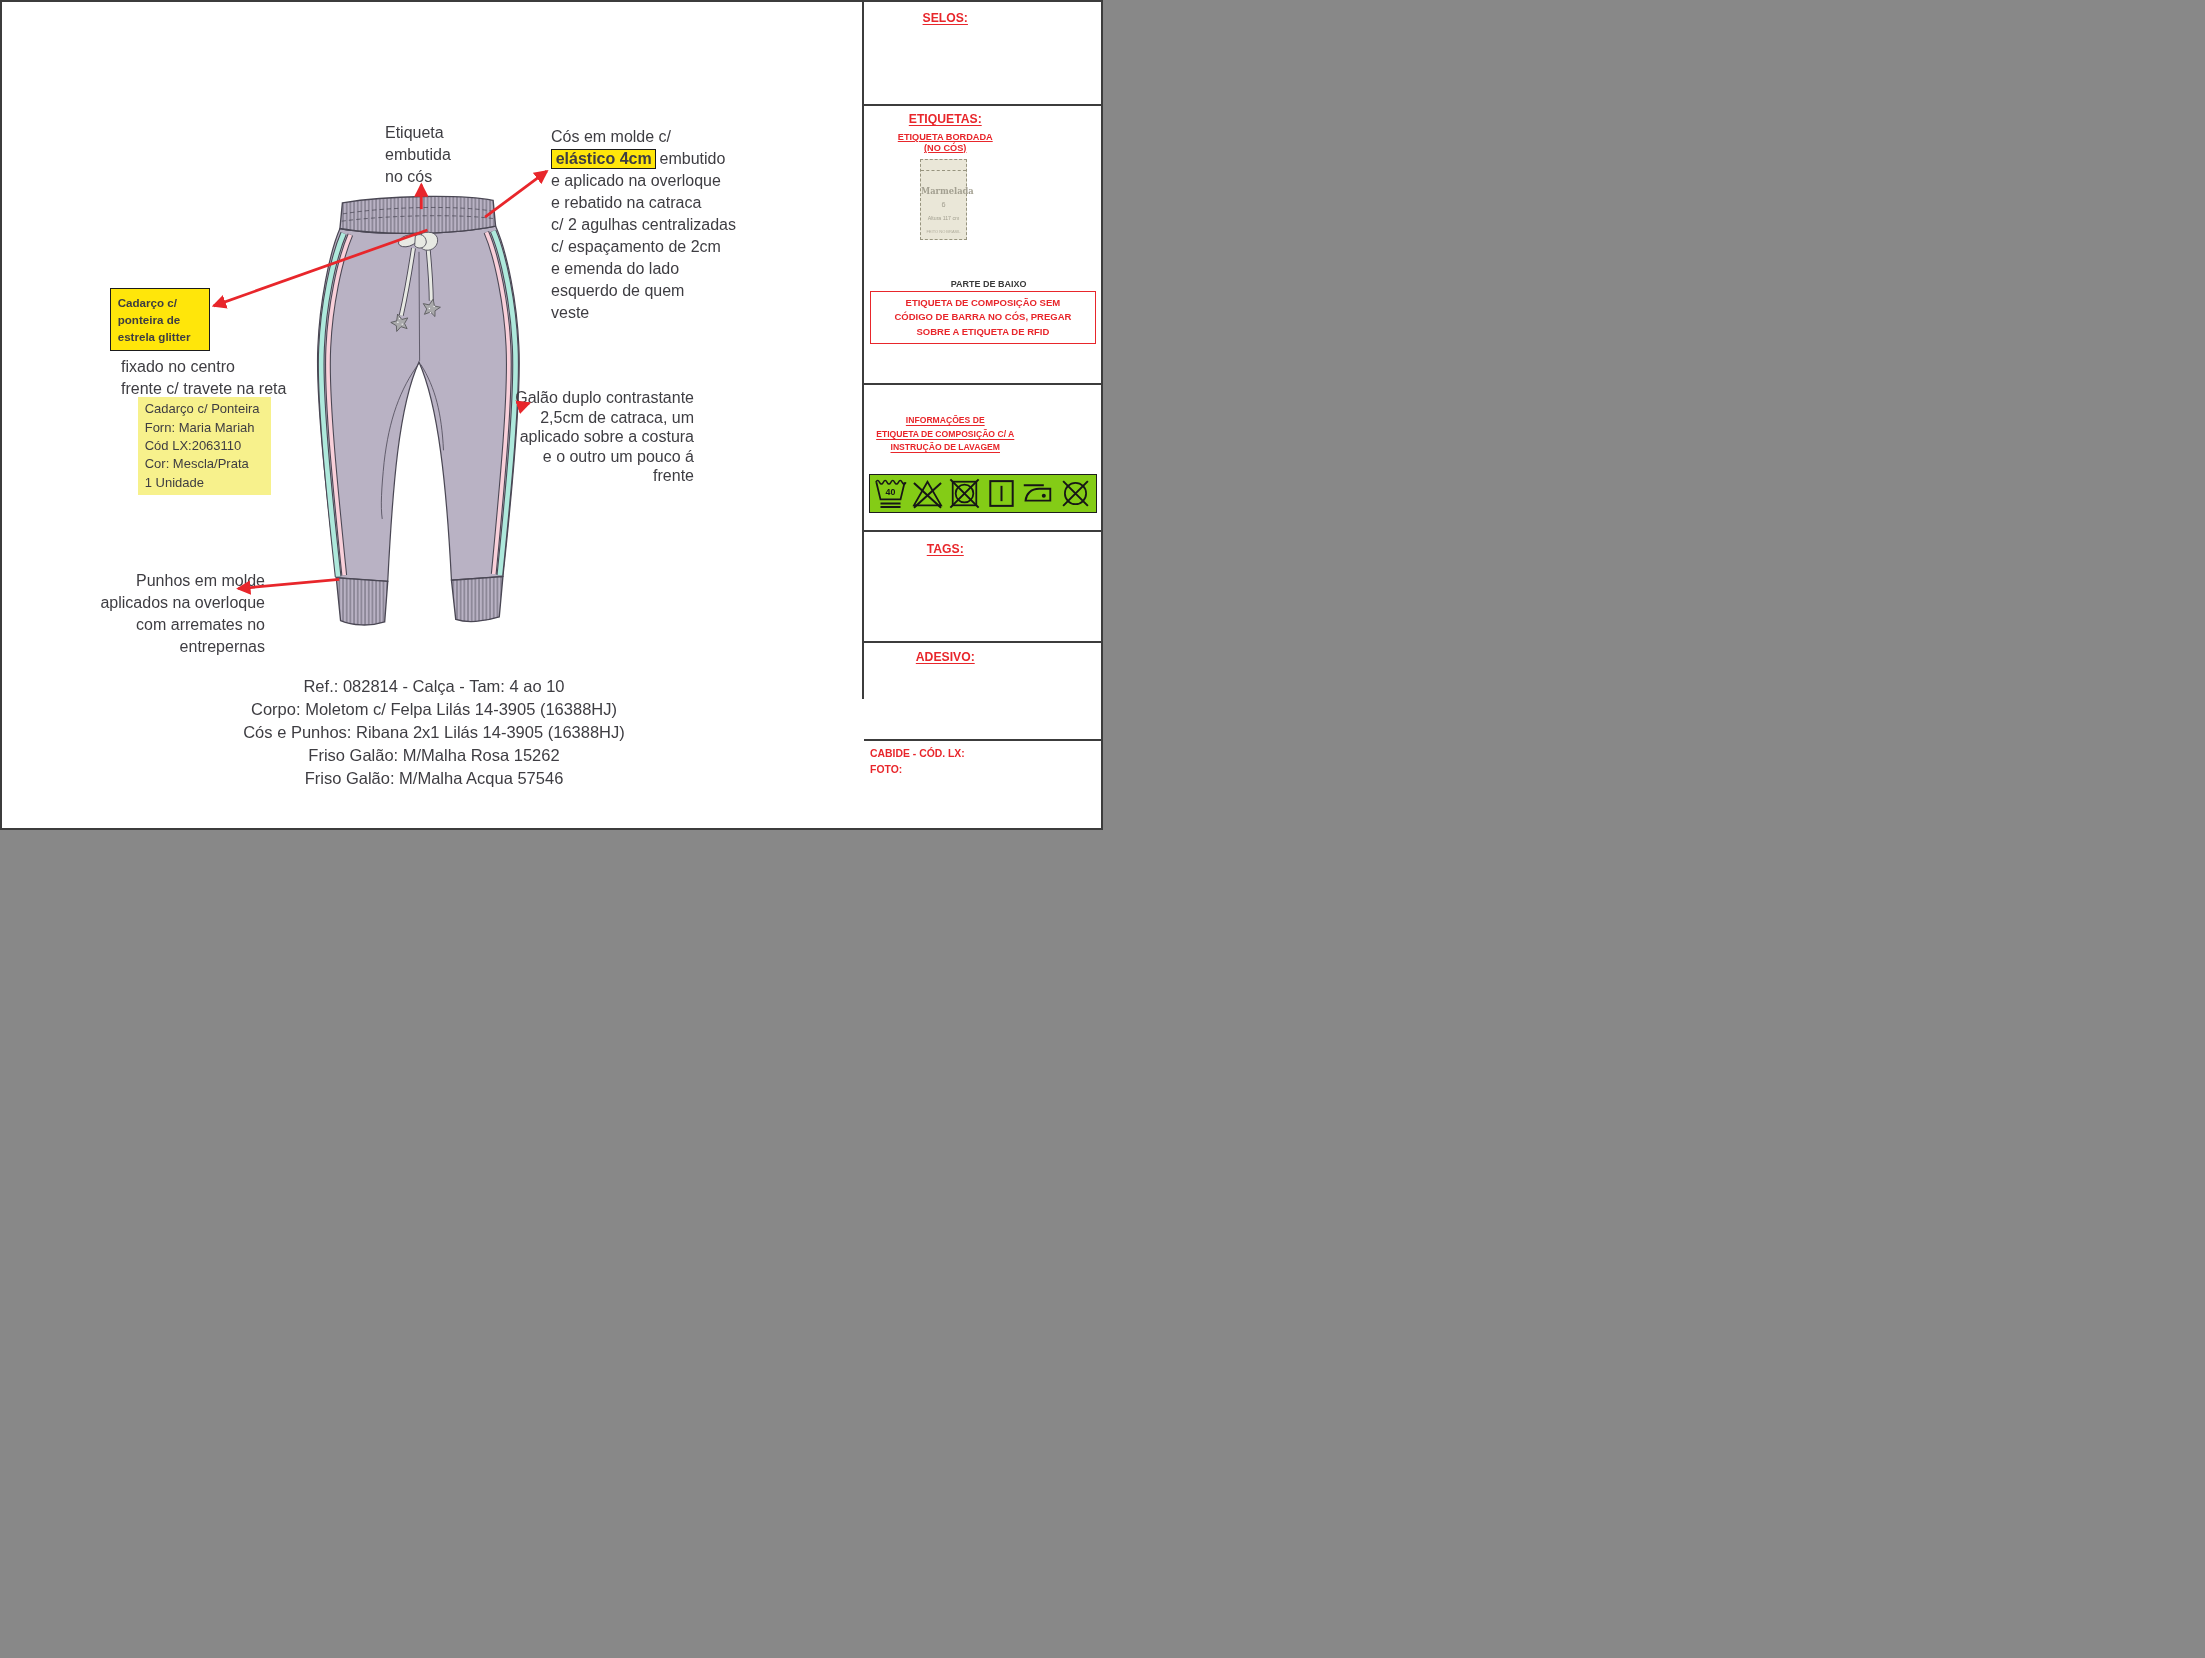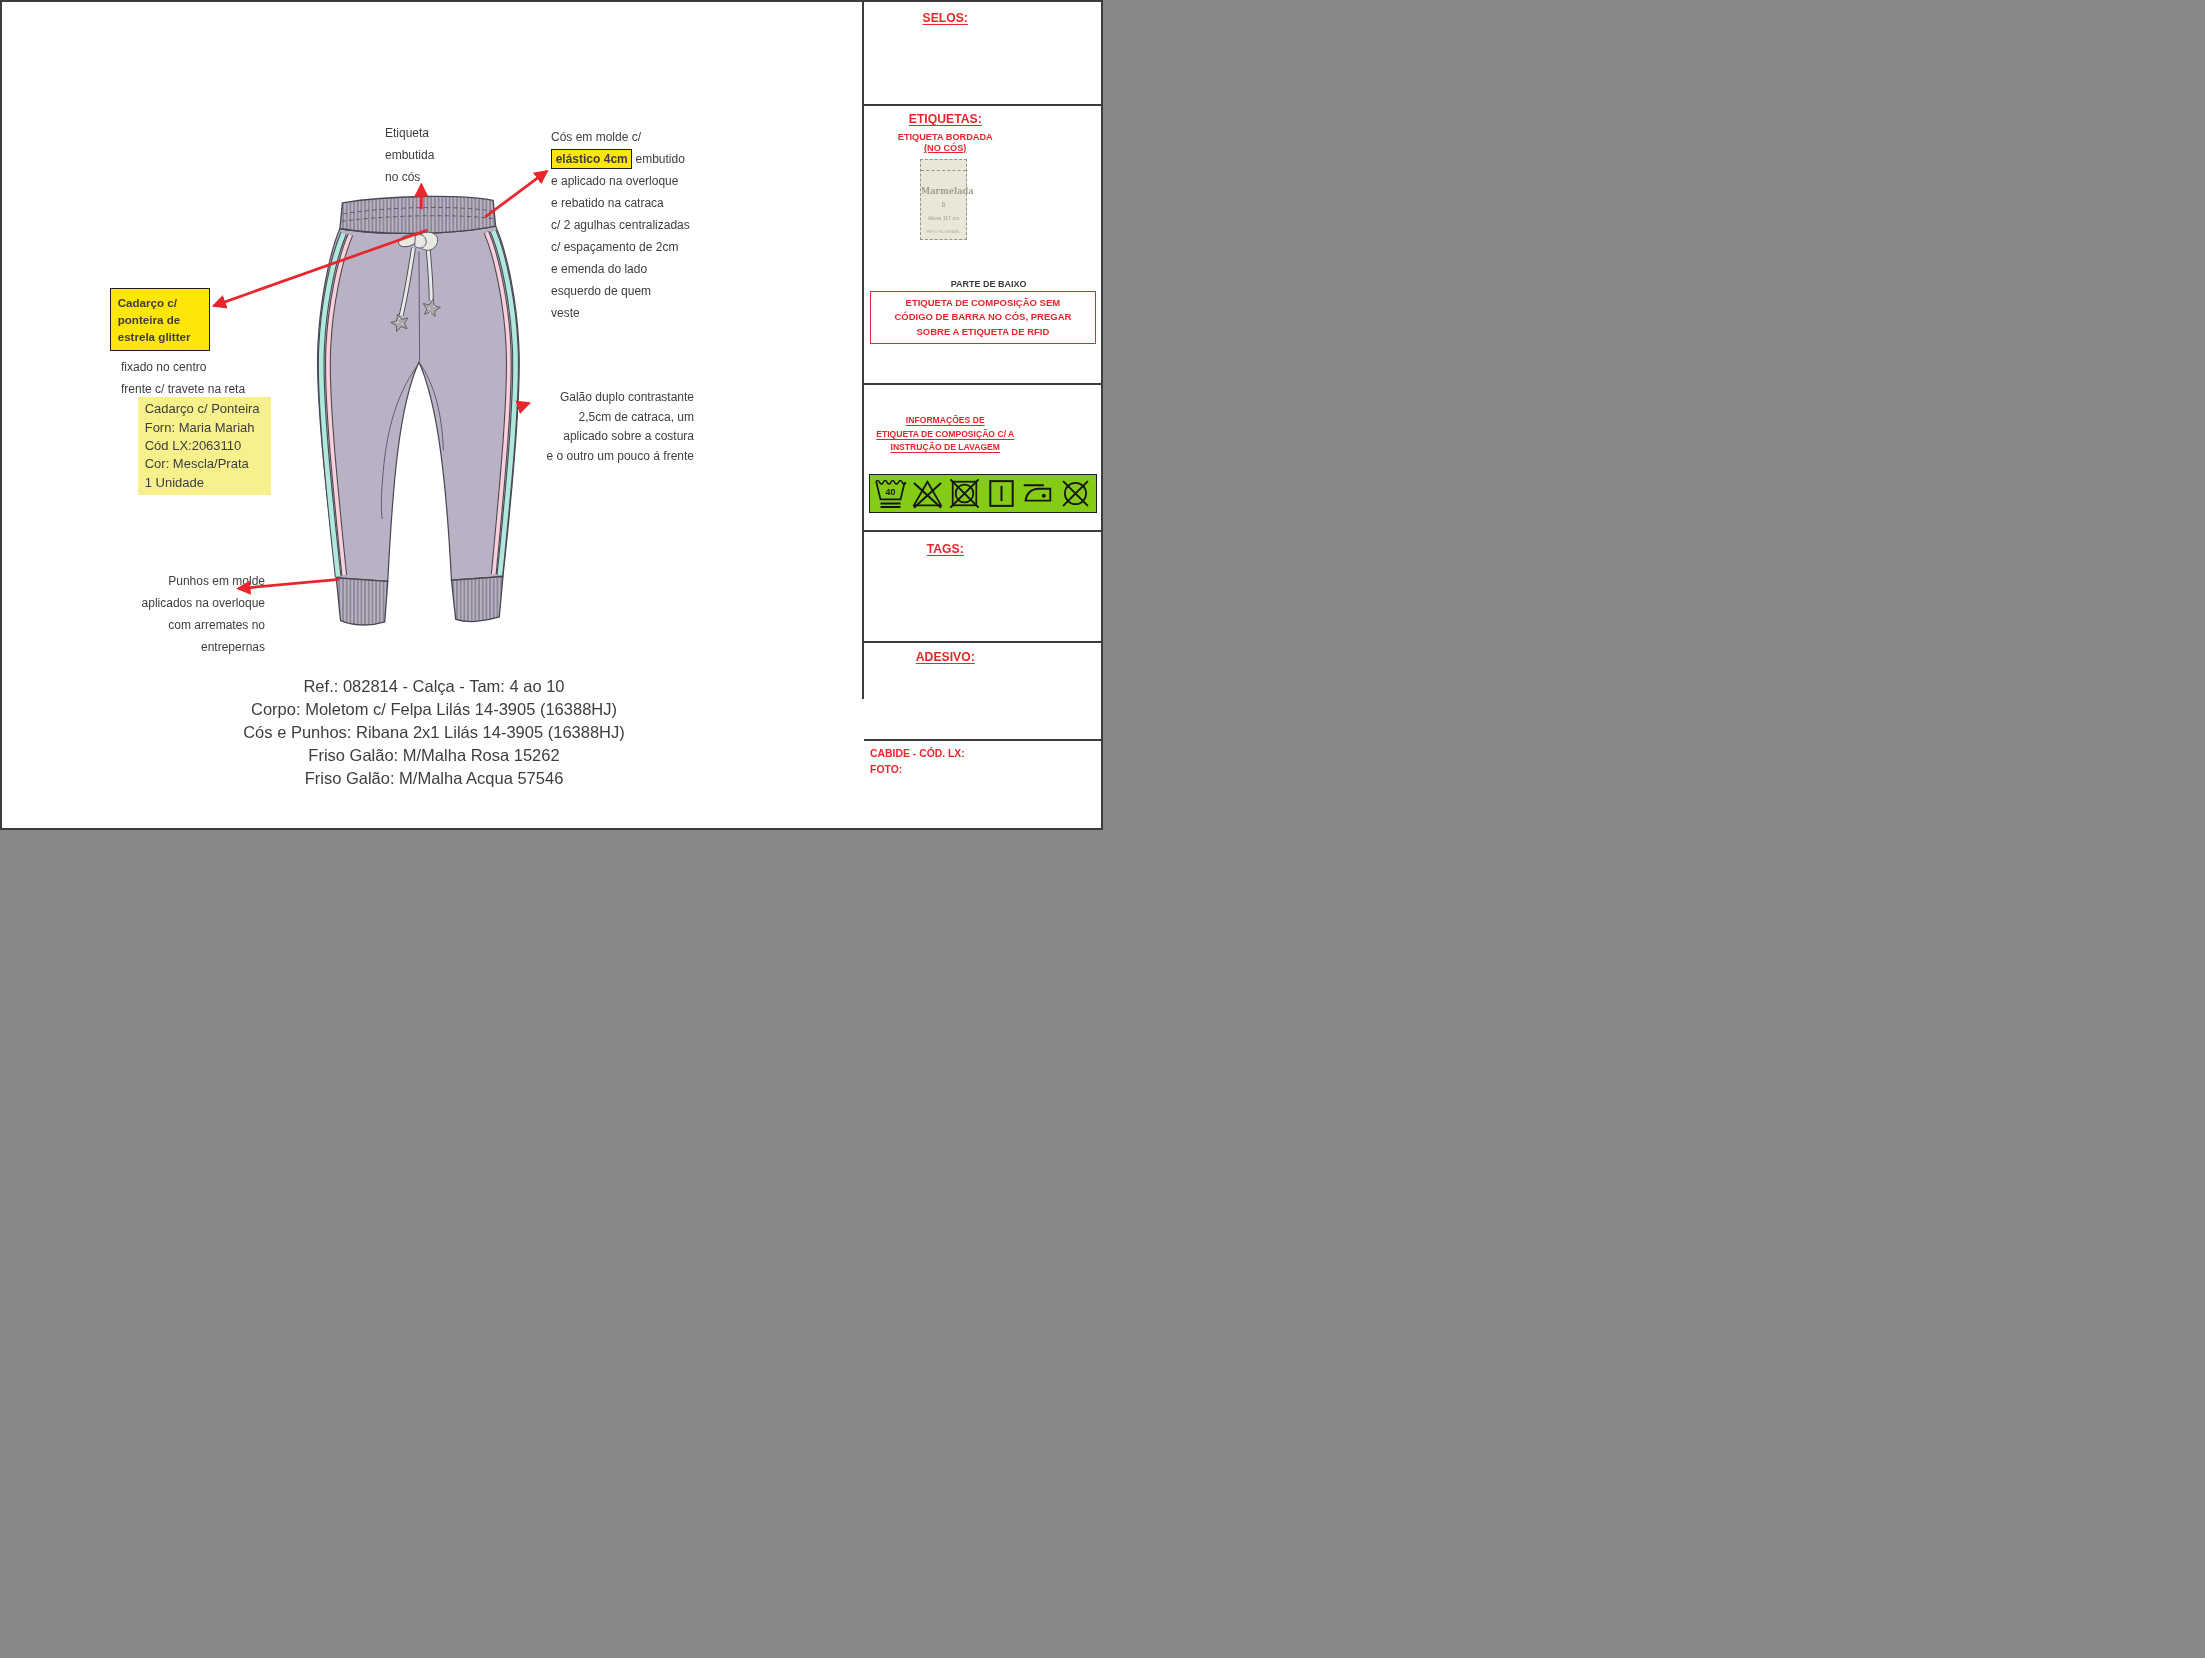--- a/index.html
+++ b/index.html
@@ -9,21 +9,21 @@
     background:#fff;
     border:2.4px solid #3c3c3c;
     box-sizing:border-box;
     font-family:"Liberation Sans", sans-serif;
     color:#3e3d42;
     overflow:hidden;
   }
   .abs{position:absolute;}
   
   .draw-area{position:absolute;left:0;top:0;width:857px;height:825px;}
-  .ann{font-size:12px;line-height:22px;color:#3e3d42;z-index:2;}
+  .ann{font-size:16px;line-height:22px;color:#3e3d42;z-index:2;}
   .ann.center{text-align:right;}
   .hl-box{
     background:#ffe60a;border:1.8px solid #1b1b1b;font-weight:bold;
     display:inline-block;padding:0 3.7px;line-height:18.4px;margin-right:3.1px;
   }
   .big-yellow{
     background:#ffe60a;border:1.8px solid #1b1b1b;
     font-weight:bold;font-size:11.6px;line-height:17px;
     padding:4.9px 6.7px;box-sizing:border-box;width:100px;z-index:2;position:absolute;
   }
@@ -40,21 +40,21 @@
   }
   .sb{position:absolute;left:0;width:100%;box-sizing:border-box;}
   .sb.bordered{border-top:2.4px solid #3c3c3c;}
   .sb-title{
     position:absolute;width:68%;left:0;text-align:center;
     color:#e8262b;font-weight:bold;font-size:12.2px;
     text-decoration:underline;text-underline-offset:2.4px;text-decoration-thickness:1.2px;
   }
   .sb-sub{
     position:absolute;width:68%;left:0;text-align:center;
-    color:#e8262b;font-weight:bold;font-size:9.2px;line-height:12.2px;
+    color:#e8262b;font-weight:bold;font-size:9.2px;line-height:12.2px;text-decoration:underline;
   }
   .warn-box{
     position:absolute;left:6.1px;right:7.3px;border:1.8px solid #e8262b;
     color:#e8262b;font-weight:bold;font-size:9.5px;line-height:14.7px;
     text-align:center;padding:3.7px 1.2px;
   }
   .care-bar{
     position:absolute;left:4.9px;right:6.1px;height:39px;
     border:1.8px solid #1d1d1d;box-sizing:border-box;background:#84cc16;
     display:flex;align-items:center;justify-content:space-around;padding:0 2.4px;

